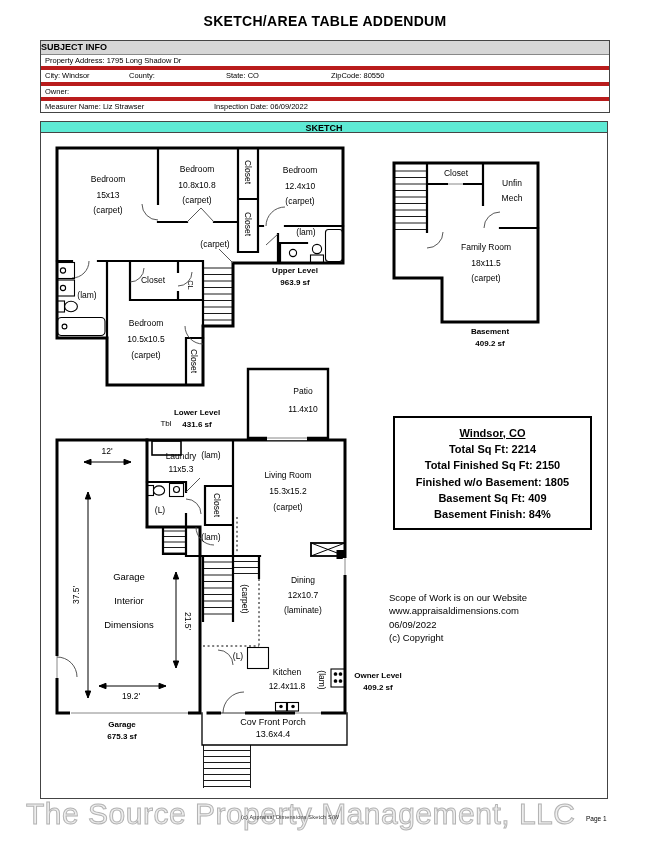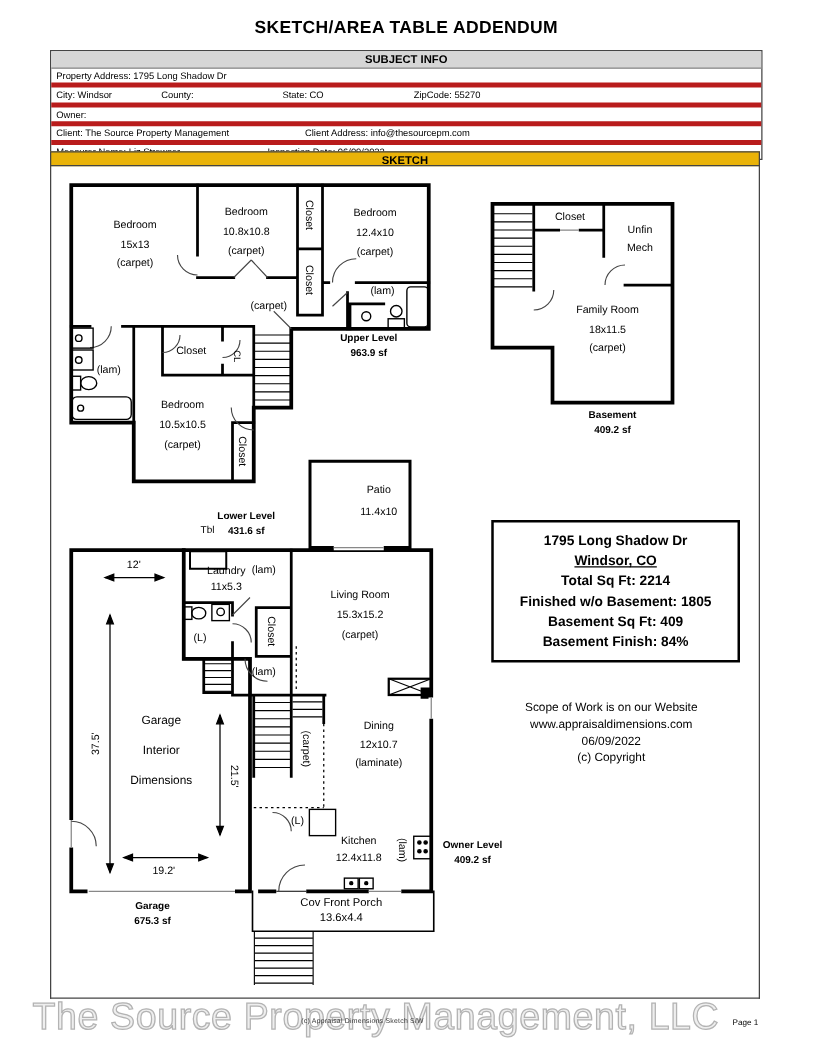--- a/index.html
+++ b/index.html
@@ -14,31 +14,31 @@
      font-weight:bold;line-height:12px;white-space:nowrap;}
   .v{position:absolute;writing-mode:vertical-rl;transform:translate(-50%,-50%);
      font-size:8.5px;white-space:nowrap;}
   .rotl{position:absolute;transform:translate(-50%,-50%) rotate(-90deg);font-size:8.5px;white-space:nowrap;}
   .rotr{position:absolute;transform:translate(-50%,-50%) rotate(90deg);font-size:8.5px;white-space:nowrap;}
   .lh13{line-height:13px}.lh14{line-height:14px}.lh15{line-height:15px}.lh16{line-height:16px}
   .lh18{line-height:18px}.lh12{line-height:12px;font-size:9px}.lh24{line-height:24px;font-size:9.5px}
   #title{left:0;right:0;top:13px;text-align:center;font-size:14px;font-weight:bold;letter-spacing:.3px;}
   #subject{left:40px;top:40px;width:568px;border:1px solid #444;}
   .bar{background:#d6d6d6;border-bottom:1px solid #888;font-weight:bold;font-size:9px;
-       text-align:center;height:13px;line-height:13px;}
+       text-align:left;height:13px;line-height:13px;}
   .row{position:relative;height:11.3px;font-size:7.5px;line-height:11.3px;}
   .row + .row{border-top:4px solid #b91c1c;}
   .f{position:absolute;top:0;}
-  #sketchbar{left:40px;top:121px;width:568px;height:12px;border:1px solid #444;background:#eab308;
+  #sketchbar{left:40px;top:121px;width:568px;height:12px;border:1px solid #444;background:#5eead4;
        font-weight:bold;font-size:9px;text-align:center;line-height:12px;box-sizing:border-box;}
   #sbox{left:40px;top:132px;width:568px;height:667px;border:1px solid #444;border-top:none;box-sizing:border-box;}
   #sum{left:393px;top:416px;width:199px;border:2px solid #000;box-sizing:border-box;
        text-align:center;font-weight:bold;font-size:11px;line-height:16.2px;padding:7px 0 6px;}
   #sum .u{text-decoration:underline;}
-  #scope{left:389px;top:560px;width:200px;text-align:center;font-size:9.5px;line-height:13.4px;}
+  #scope{left:389px;top:591px;width:200px;font-size:9.5px;line-height:13.4px;}
   #wm{left:26px;top:797px;font-size:30px;color:#eeeeee;-webkit-text-stroke:1px #b3b3b3;
       letter-spacing:.5px;white-space:nowrap;}
   #swnote{left:241px;top:814px;font-size:5.5px;color:#333;letter-spacing:.2px;}
   #pgnum{left:586px;top:815px;font-size:6.5px;}
 </style>
 </head>
 <body>
 
 <div class="pg">
 
@@ -161,28 +161,24 @@
 
   <div class="abs" id="subject">
     <div class="bar">SUBJECT INFO</div>
     <div class="row">
       <span class="f" style="left:4px">Property Address: 1795 Long Shadow Dr</span>
     </div>
     <div class="row">
       <span class="f" style="left:4px">City: Windsor</span>
       <span class="f" style="left:88px">County:</span>
       <span class="f" style="left:185px">State: CO</span>
-      <span class="f" style="left:290px">ZipCode: 55270</span>
+      <span class="f" style="left:290px">ZipCode: 80550</span>
     </div>
     <div class="row">
       <span class="f" style="left:4px">Owner:</span>
-    </div>
-    <div class="row">
-      <span class="f" style="left:4px">Client: The Source Property Management</span>
-      <span class="f" style="left:203px">Client Address: info@thesourcepm.com</span>
     </div>
     <div class="row">
       <span class="f" style="left:4px">Measurer Name: Liz Strawser</span>
       <span class="f" style="left:173px">Inspection Date: 06/09/2022</span>
     </div>
   </div>
 
   <div class="abs" id="sketchbar">SKETCH</div>
   <div class="abs" id="sbox"></div>
 
@@ -286,23 +282,23 @@
   </div>
   <div class="rotl" style="left:76px;top:595px">37.5'</div>
   <div class="rotr" style="left:188px;top:621px">21.5'</div>
   <div class="l" style="left:131px;top:689px">19.2'</div>
   <div class="b" style="left:122px;top:719px">
     <div>Garage</div>
       <div>675.3 sf</div>
   </div>
 
   <div class="abs" id="sum">
-    <div>1795 Long Shadow Dr</div>
     <div class="u">Windsor, CO</div>
     <div>Total Sq Ft: 2214</div>
+    <div>Total Finished Sq Ft: 2150</div>
     <div>Finished w/o Basement: 1805</div>
     <div>Basement Sq Ft: 409</div>
     <div>Basement Finish: 84%</div>
   </div>
   <div class="abs" id="scope">
     <div>Scope of Work is on our Website</div>
       <div>www.appraisaldimensions.com</div>
     <div>06/09/2022</div>
       <div>(c) Copyright</div>
   </div>

